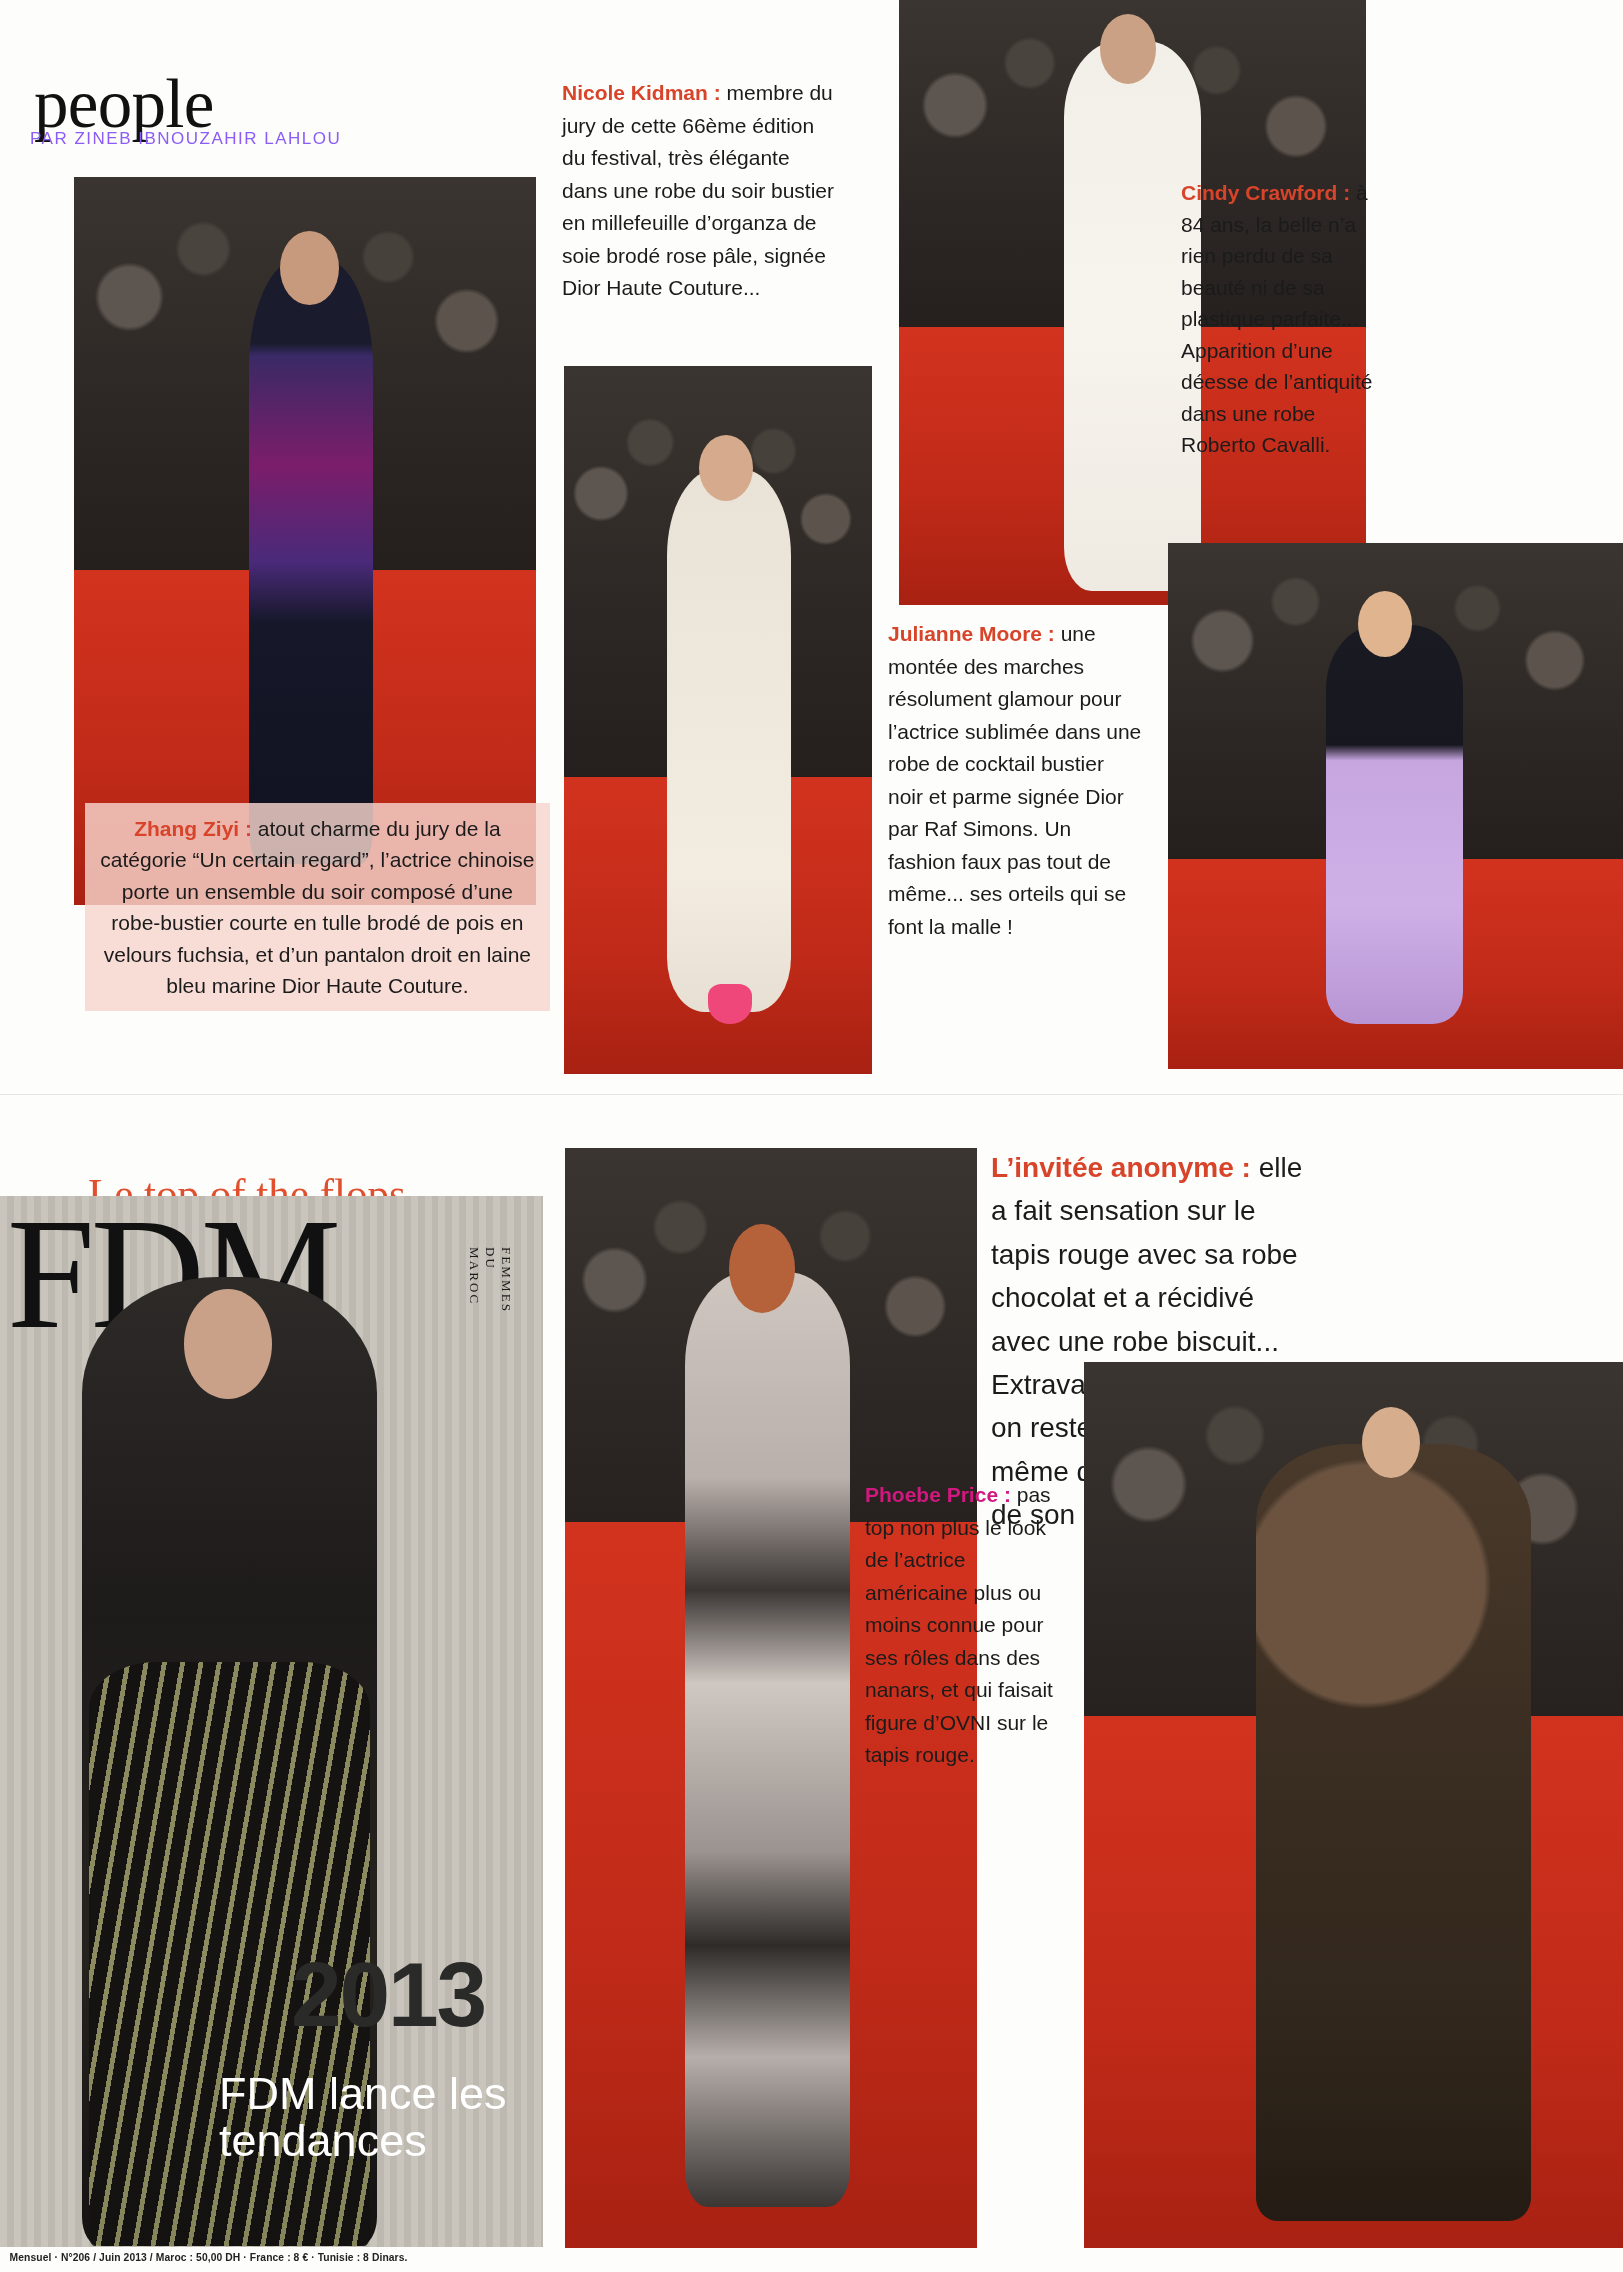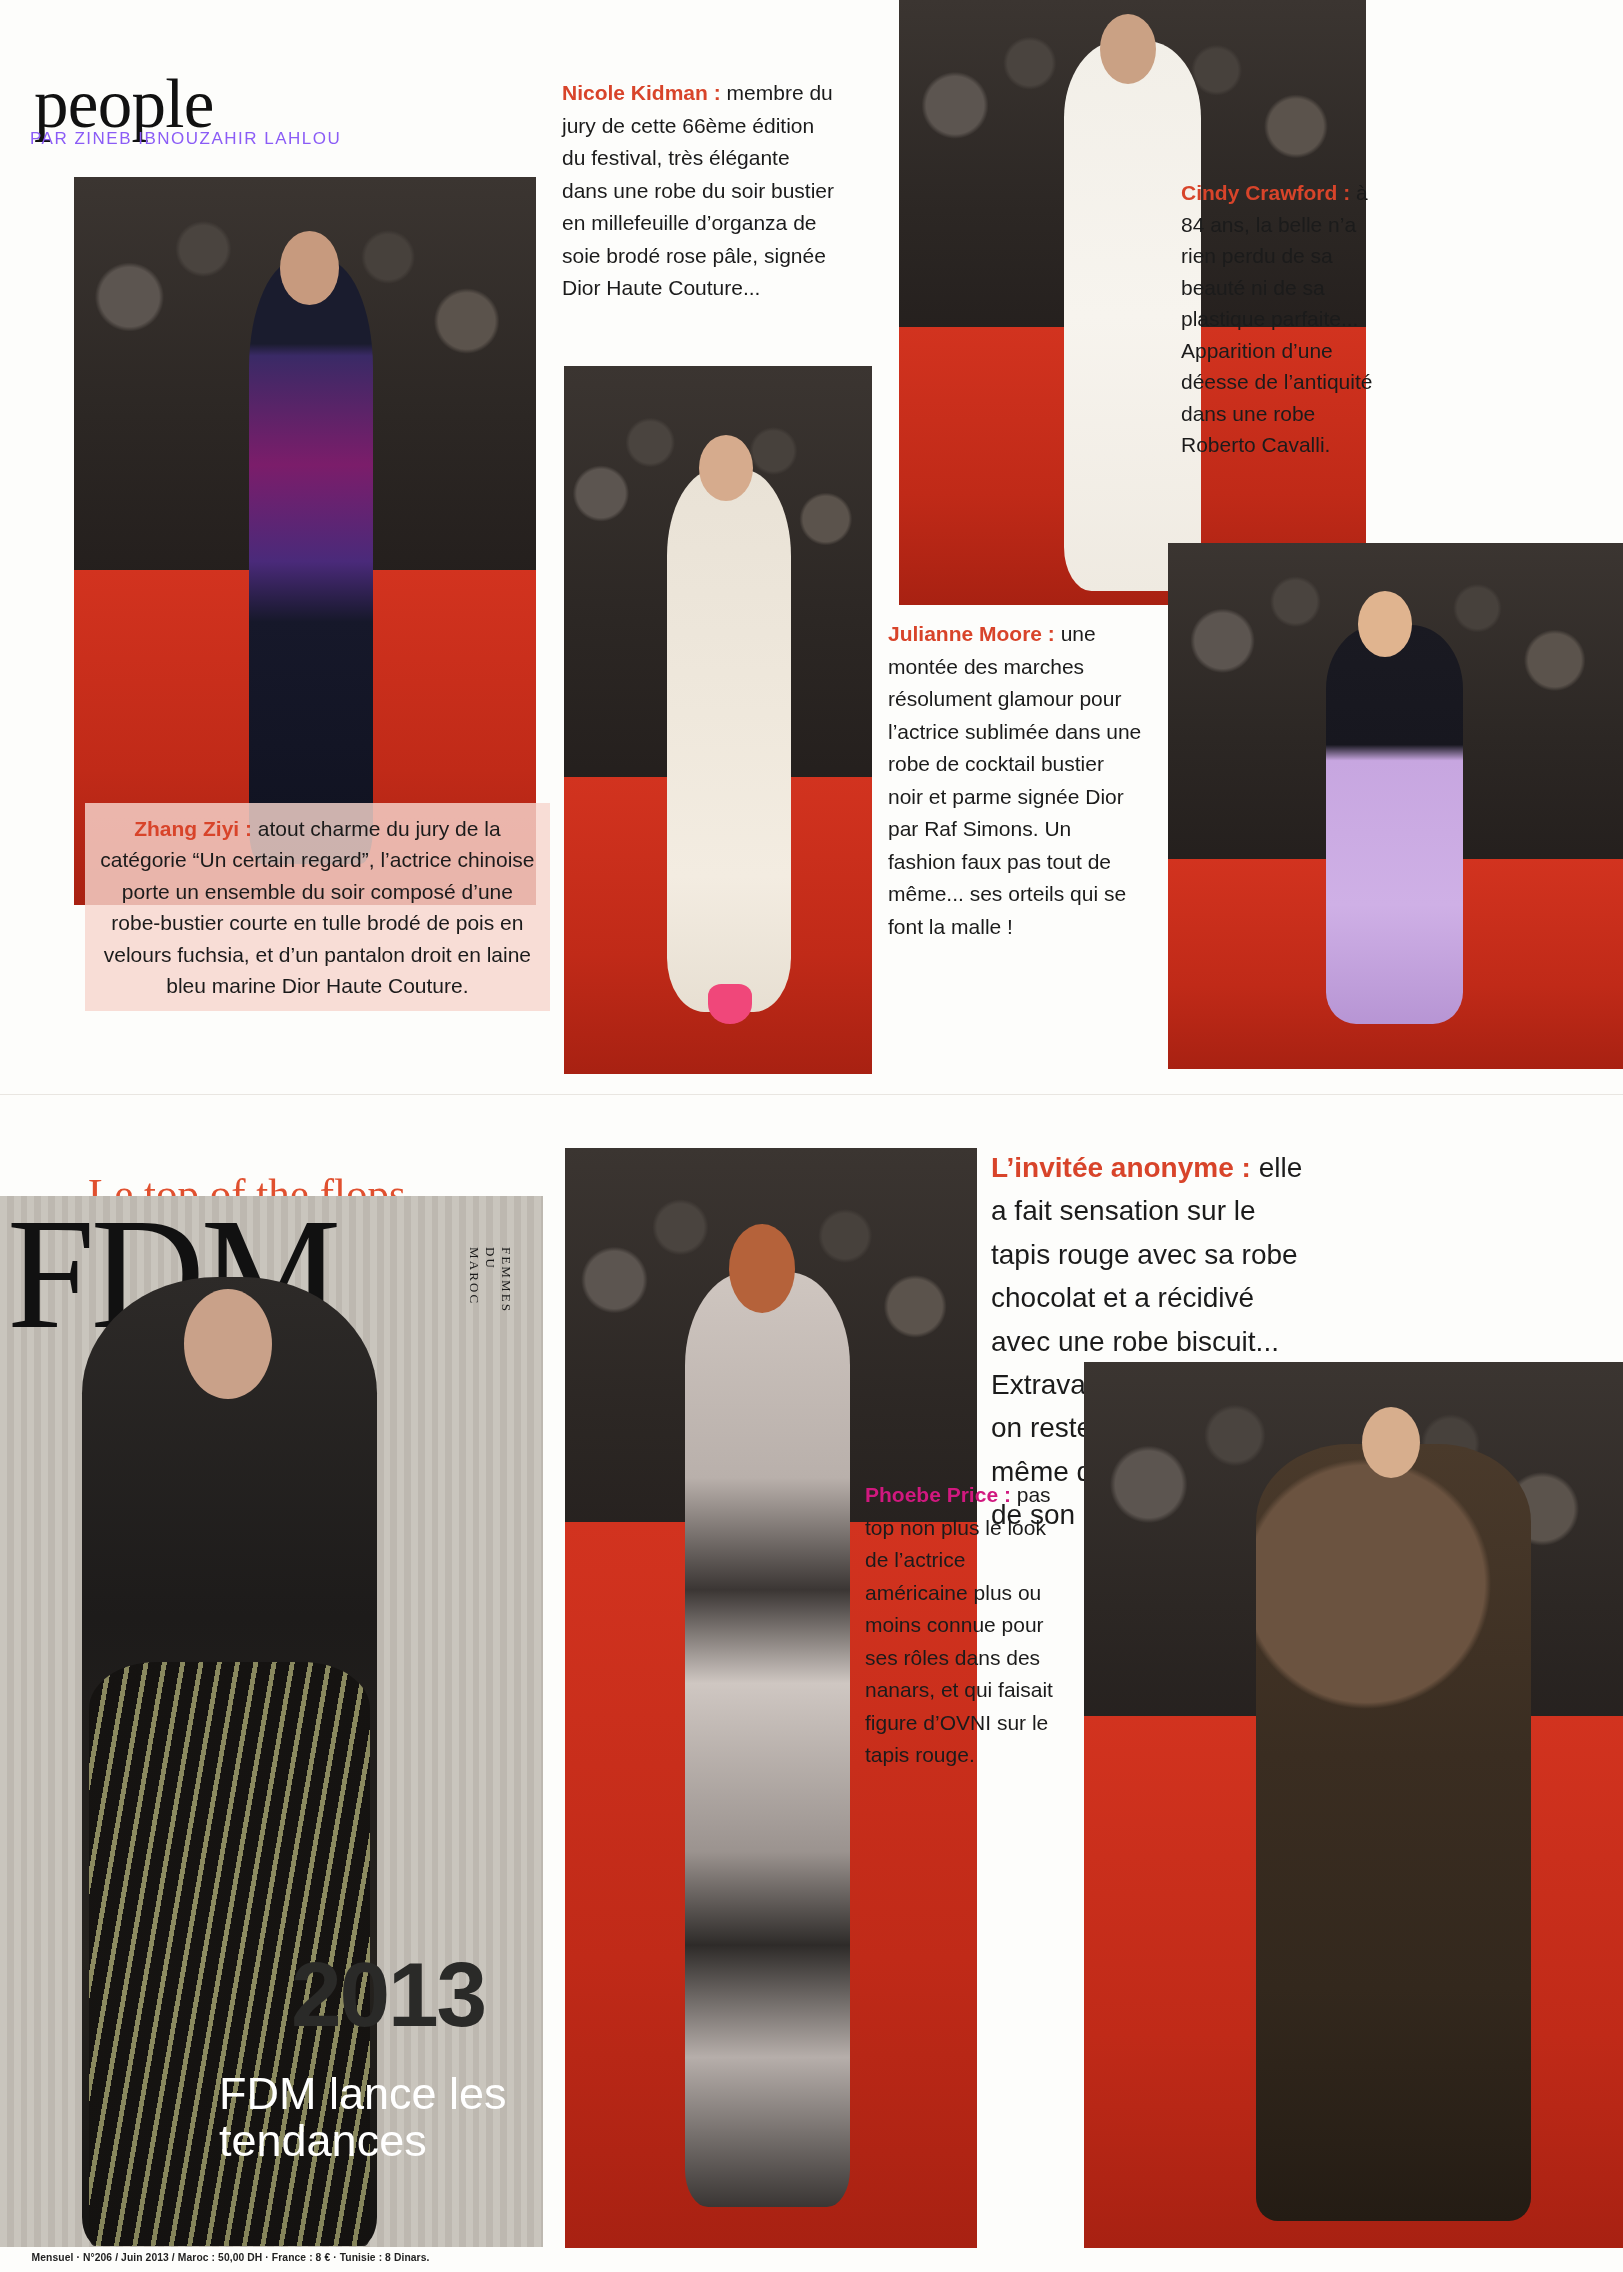--- a/index.html
+++ b/index.html
@@ -105,21 +105,20 @@
 
   
   #footer-note {
     position: absolute;
     left: 9.6px;
     bottom: 9.6px;
     font-size: 10.3px;
     color: #222;
     font-weight: bold;
     letter-spacing: 0.1px;
-    margin-left: 22px;
   }
 
   
   #fdm-cover {
     position: absolute;
     left: 0;
     top: 1196px;
     width: 543px;
     height: 1051px;
     overflow: hidden;

